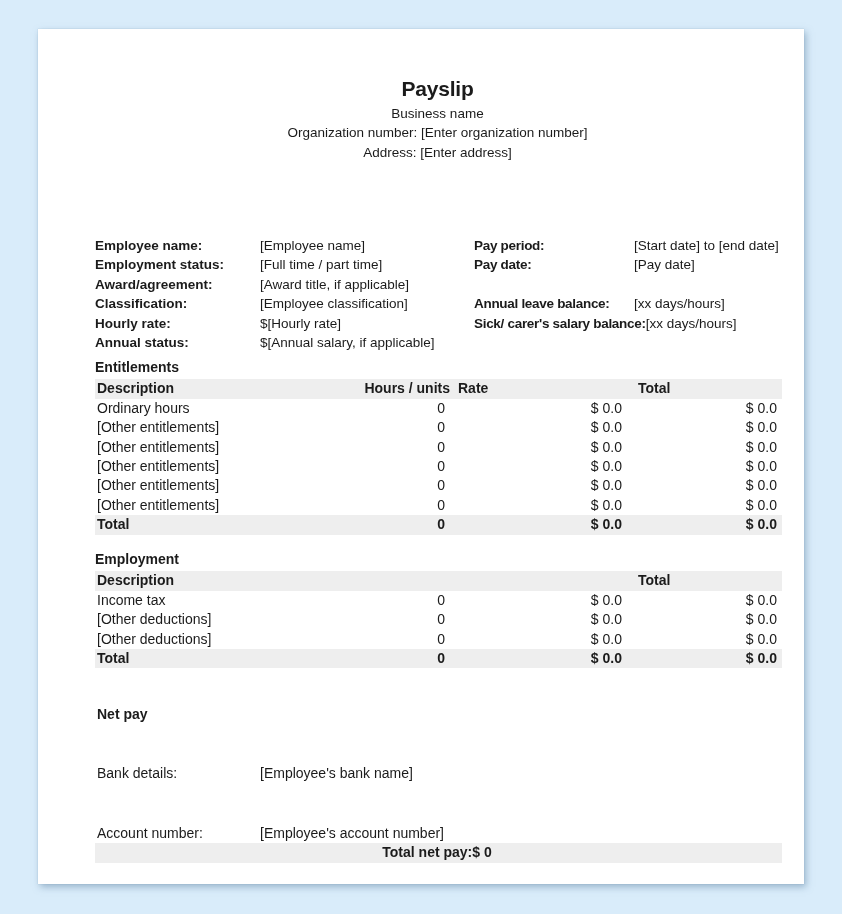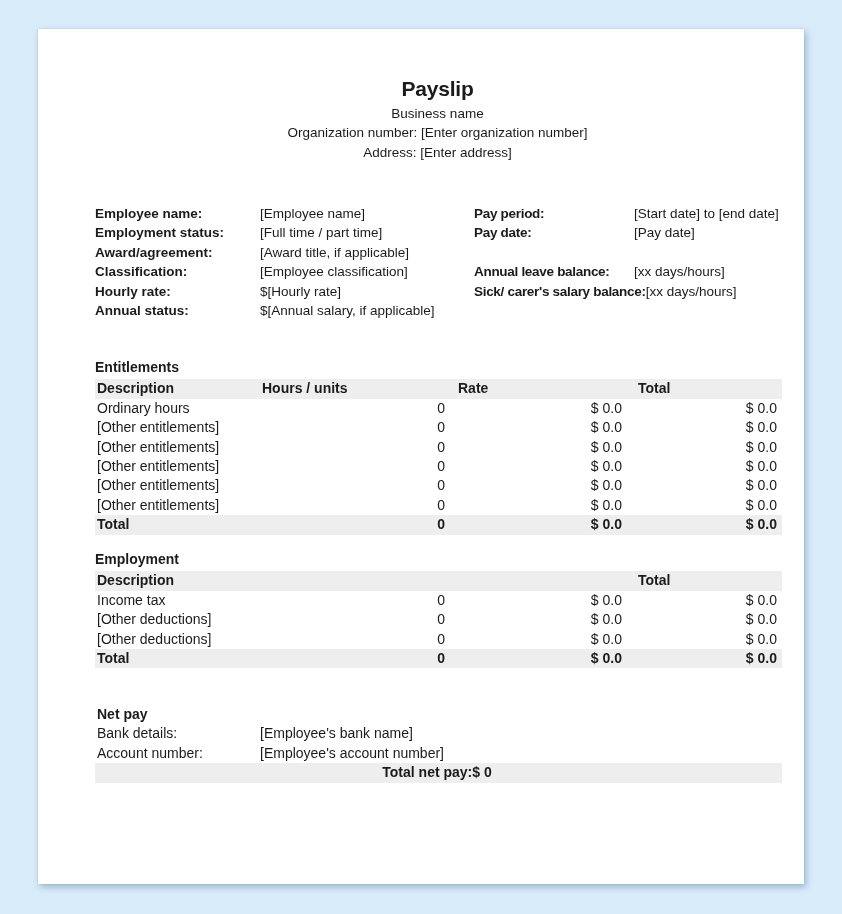--- a/index.html
+++ b/index.html
@@ -29,21 +29,21 @@
     font-size: 21px;
     font-weight: 700;
     line-height: 30px;
     letter-spacing: -0.2px;
   }
   .doc-header .sub {
     font-size: 13.5px;
     line-height: 19.4px;
   }
   
-  .info { position: absolute; font-size: 13.5px; }
+  .info { position: absolute; font-size: 13.5px; margin-top: 32px; }
   .info-left  { left: 57px;  top: 175px; width: 355px; }
   .info-right { left: 418px; top: 175px; width: 330px; }
   .info-row { display: flex; line-height: 19.4px; min-height: 19.4px; }
   .info-row .lbl { font-weight: 700; white-space: nowrap; }
   .info-left  .lbl { min-width: 165px; }
   .info-right .lbl { min-width: 178px; letter-spacing: -0.3px; padding-left: 18px; }
   .info-row .val { white-space: nowrap; }
   
   .section { position: absolute; left: 57px; width: 687px; font-size: 14px; }
   .sec-title { font-weight: 700; line-height: 19.4px; }
@@ -53,25 +53,25 @@
     grid-template-columns: 165px 190px 177px 155px;
     height: 19.4px;
     line-height: 19.4px;
   }
   .band { background: var(--band-bg, #eeeeee); }
   .thead { font-weight: 700; }
   .ttotal { font-weight: 700; }
   .c  { overflow: hidden; white-space: nowrap; }
   .c1 { text-align: left; padding-left: 2px; }
   .cv { text-align: right; padding-right: 5px; }
-  .h2 { text-align: left; padding-left: 2px; }
+  .h2 { text-align: right; padding-left: 2px; }
   .h3 { text-align: left; padding-left: 8px; }
   .h4 { text-align: left; padding-left: 11px; }
   
-  .np-row { display: flex; line-height: 19.4px; }
+  .np-row { display: flex; line-height: 19.4px; margin-top: 40px; }
   .np-row .lbl { min-width: 165px; padding-left: 2px; white-space: nowrap; }
   .np-total {
     display: flex;
     justify-content: center;
     height: 19.4px;
     line-height: 19.4px;
     font-weight: 700;
     padding-left: 2px;
     padding-right: 5px;
   }

